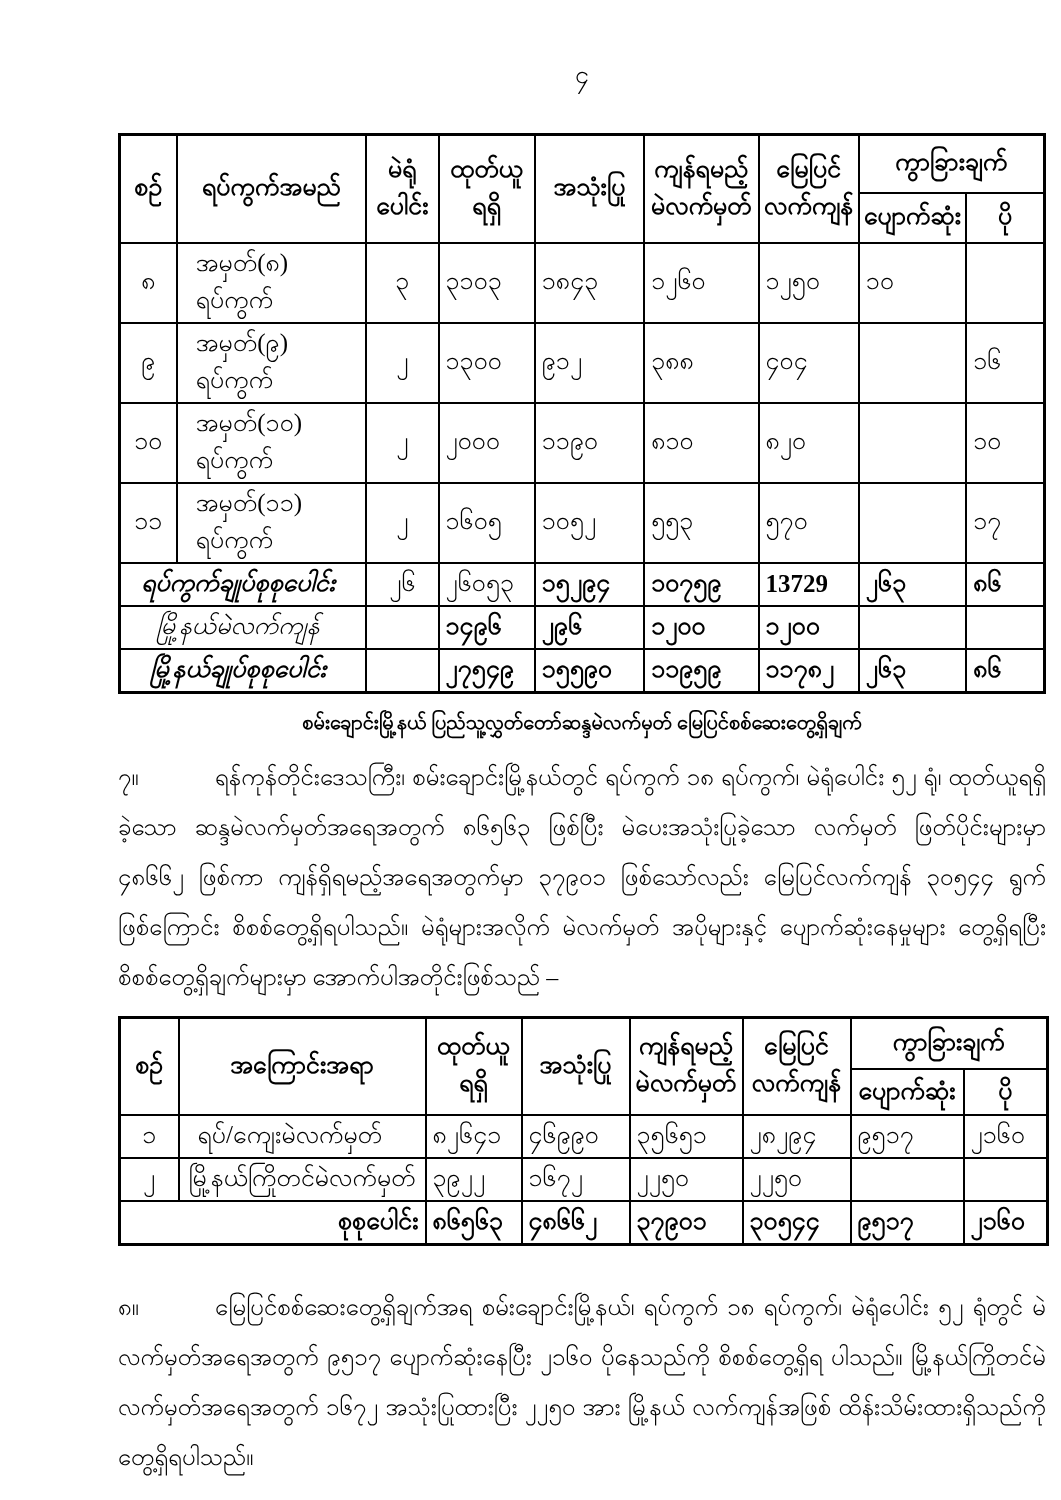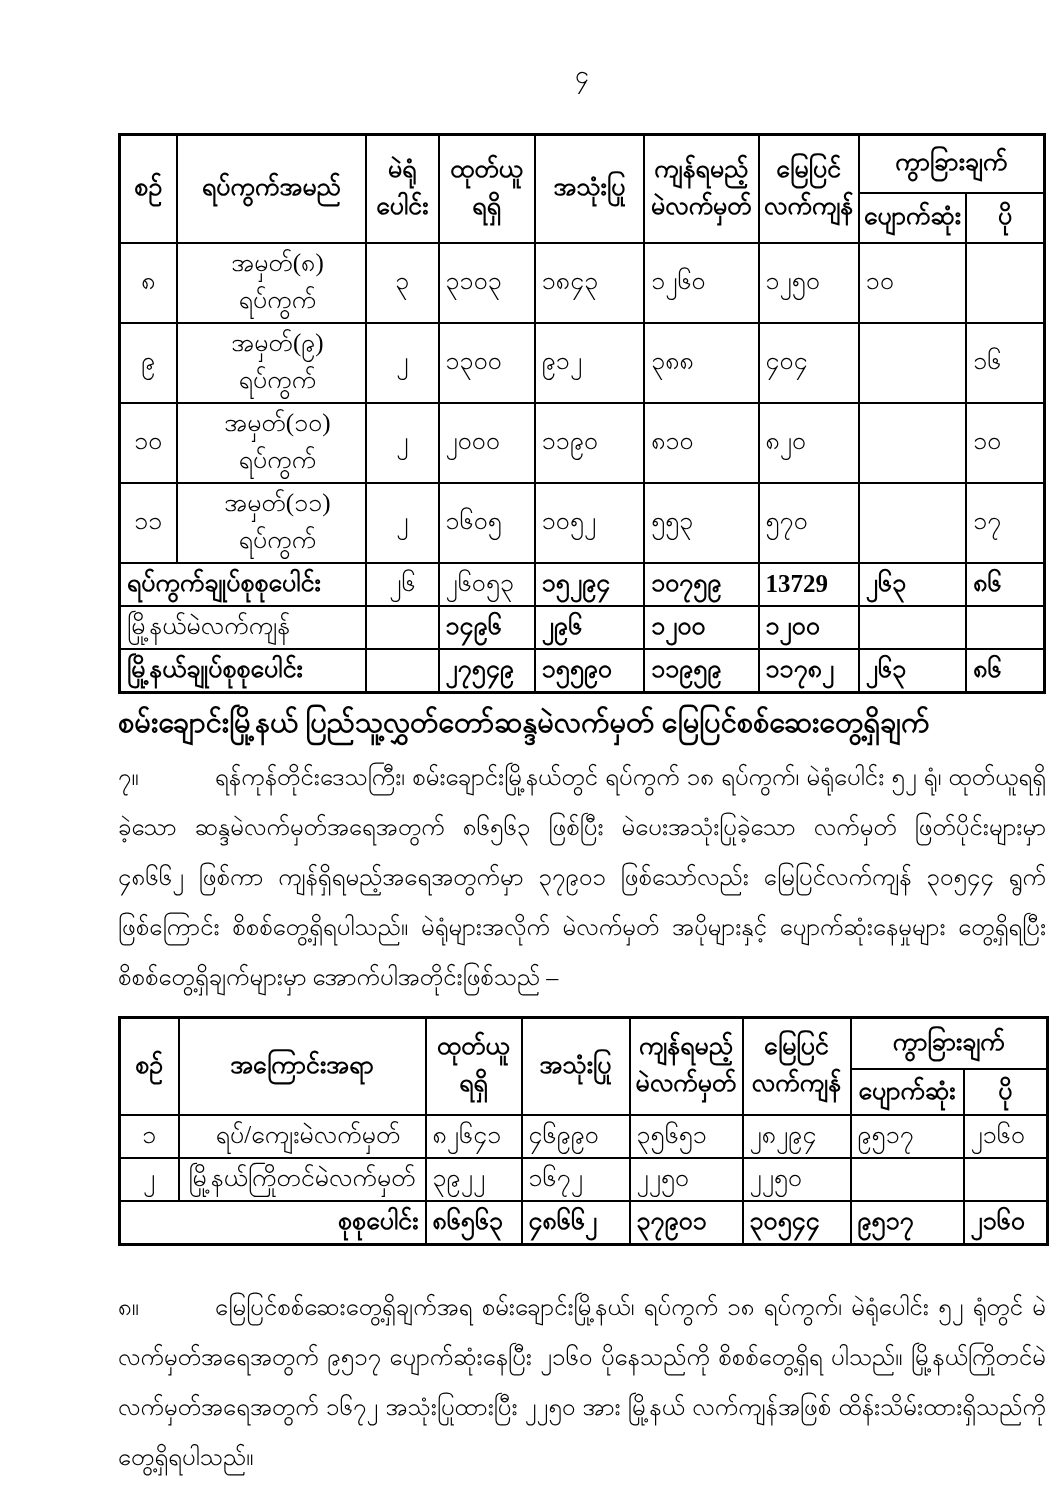--- a/index.html
+++ b/index.html
@@ -35,30 +35,31 @@
     overflow: hidden;
     box-sizing: border-box;
   }
   thead th { font-weight: bold; text-align: center; vertical-align: middle; padding: 2px 3px; }
   .t1 thead tr:first-child th { height: 58px; }
   .t1 thead tr:last-child  th { height: 50px; }
   .t2 thead tr:first-child th { height: 52px; }
   .t2 thead tr:last-child  th { height: 46px; }
   tbody td { height: 42px; vertical-align: middle; }
   td.ctr  { text-align: center; }
-  td.left { text-align: center; padding-left: 18px; }
+  td.left { text-align: left; padding-left: 18px; }
   td.num  { text-align: left; padding-right: 24px; }
   td.lostcol { padding-right: 36px; }
   td.extracol { padding-right: 10px; }
-  td.sum-label { text-align: left; padding-right: 16px; }
+  td.sum-label { text-align: center; padding-right: 16px; font-style: italic; }
   td.total-label { text-align: right; }
   .b { font-weight: bold; }
   .section-title {
-    font-size: 29px;
+    font-size: 20px;
     font-weight: bold;
+    text-align: center;
     line-height: 48px;
     margin: 4px 0 6px 0;
   }
   .para {
     font-size: 24px;
     line-height: 50px;
     text-align: justify;
     margin: 0 0 14px 0;
   }
   .pnum { display: inline-block; min-width: 97px; }

